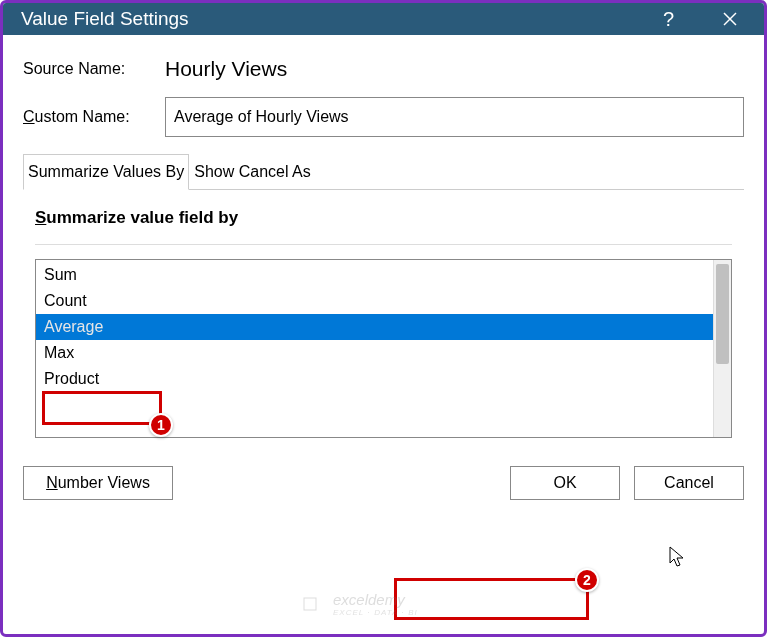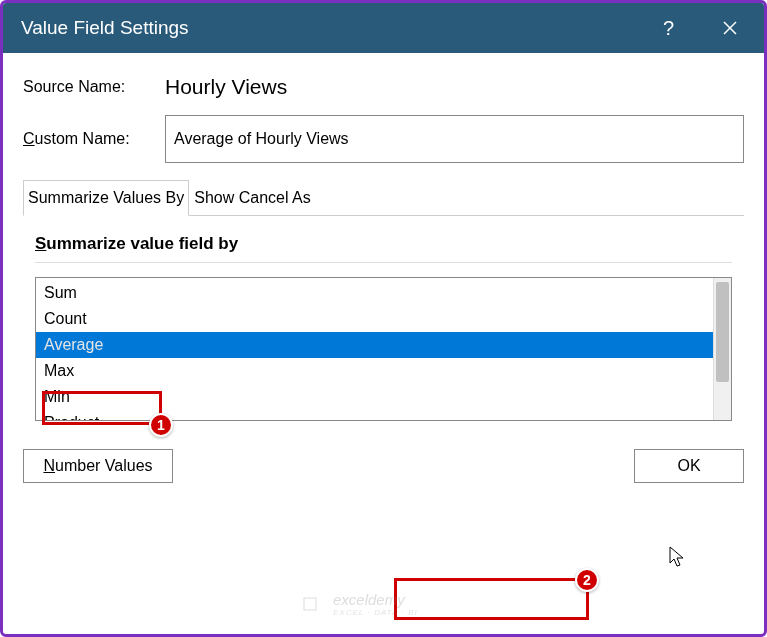--- a/index.html
+++ b/index.html
@@ -10,21 +10,21 @@
       width: 767px;
       height: 637px;
       border: 3px solid #7b2fbf;
       border-radius: 6px;
       overflow: hidden;
       position: relative;
     }
     .titlebar {
       background: #2a5a7a;
       color: #fff;
-      height: 50px;
+      height: 32px;
       display: flex;
       align-items: center;
       padding: 0 18px;
       font-size: 19px;
       font-weight: 400;
     }
     .titlebar-title { flex: 1; }
     .titlebar-help {
       font-size: 20px;
       margin-right: 40px;
@@ -49,21 +49,21 @@
       font-size: 16px;
     }
     .underline { text-decoration: underline; }
     .source-value { font-size: 21px; }
     .custom-input {
       flex: 1;
       border: 1px solid #888;
       padding: 5px 8px;
       font-size: 16px;
       font-family: inherit;
-      height: 48px;
+      height: 40px;
     }
     .tabs {
       display: flex;
       border-bottom: 1px solid #ccc;
       margin-top: 8px;
     }
     .tab {
       padding: 8px 4px;
       font-size: 16px;
       cursor: pointer;
@@ -76,35 +76,35 @@
       border: 1px solid #ccc;
       border-bottom: 1px solid #fff;
       background: #fff;
     }
     .tab-content {
       padding: 18px 12px 10px 12px;
     }
     .section-heading {
       font-size: 17px;
       font-weight: 600;
-      margin-bottom: 8px;
+      margin-bottom: 16px;
     }
     .divider {
       border: none;
       border-top: 1px solid #ddd;
       margin: 6px 0 14px 0;
     }
     .instruction {
       font-size: 16px;
       line-height: 1.5;
       margin-bottom: 12px;
     }
     .listbox-wrap {
       border: 1px solid #888;
-      height: 144px;
+      height: 179px;
       overflow: hidden;
       position: relative;
       display: flex;
     }
     .listbox {
       flex: 1;
       overflow-y: auto;
       padding: 2px 0;
     }
     .list-item {
@@ -239,35 +239,35 @@
   <div class="tab-content">
     <div class="section-heading"><span class="underline">S</span><span>ummarize value field by</span></div>
     <hr class="divider">
 
     <div class="listbox-wrap">
       <div class="listbox" id="listbox">
           <div class="list-item">Sum</div>
           <div class="list-item">Count</div>
           <div class="list-item selected">Average</div>
           <div class="list-item">Max</div>
-          <div class="list-item">Min</div>
           <div class="list-item">Product</div>
         </div>
       <div class="scrollbar-track">
         <div class="scrollbar-thumb"></div>
       </div>
     </div>
   </div>
 
 </div>
 
 <div class="buttons">
-  <button class="btn btn-number"><span class="underline">N</span><span>umber Values</span></button>
+  <button class="btn btn-number"><span class="underline">N</span><span>umber Views</span></button>
   <span class="spacer"></span>
   <button class="btn">OK</button>
+  <button class="btn">Cancel</button>
 </div>
 
 <div class="highlight-box highlight-avg"></div>
 <div class="badge badge-1">1</div>
 
 <div class="highlight-box highlight-ok"></div>
 <div class="badge badge-2">2</div>
 
 <div class="cursor">
   <svg width="20" height="24" viewBox="0 0 20 24">

